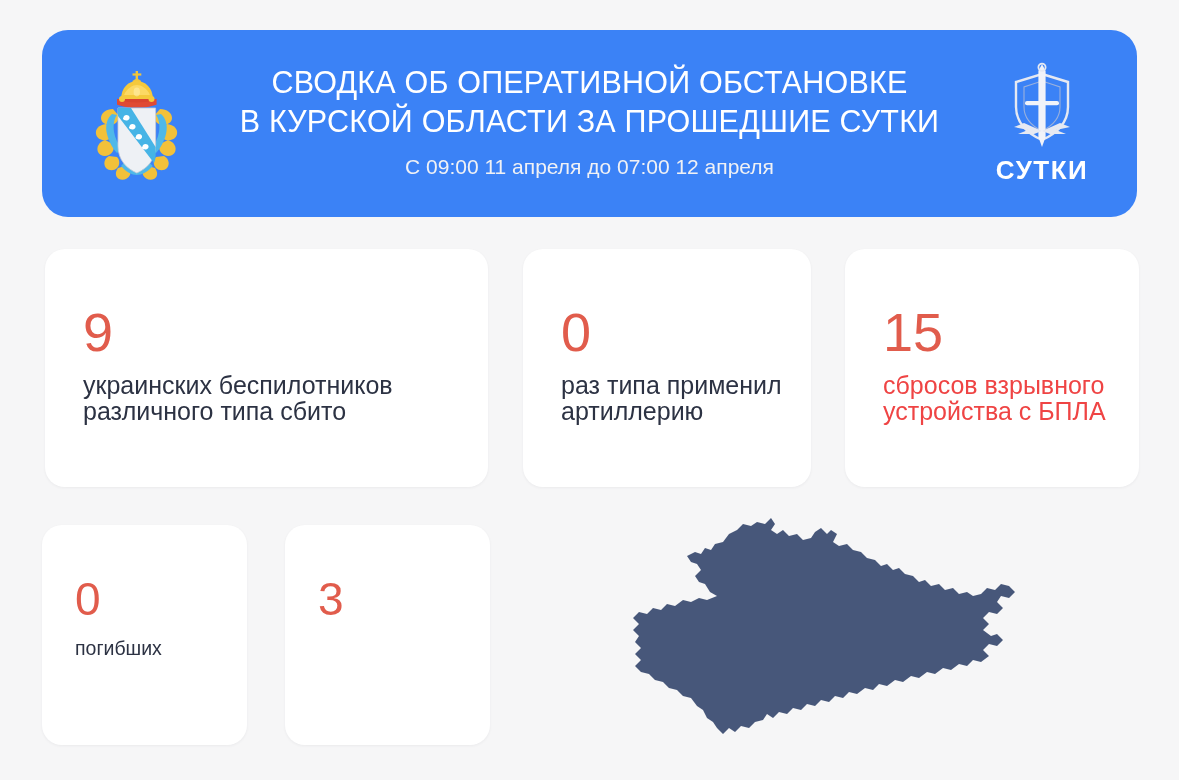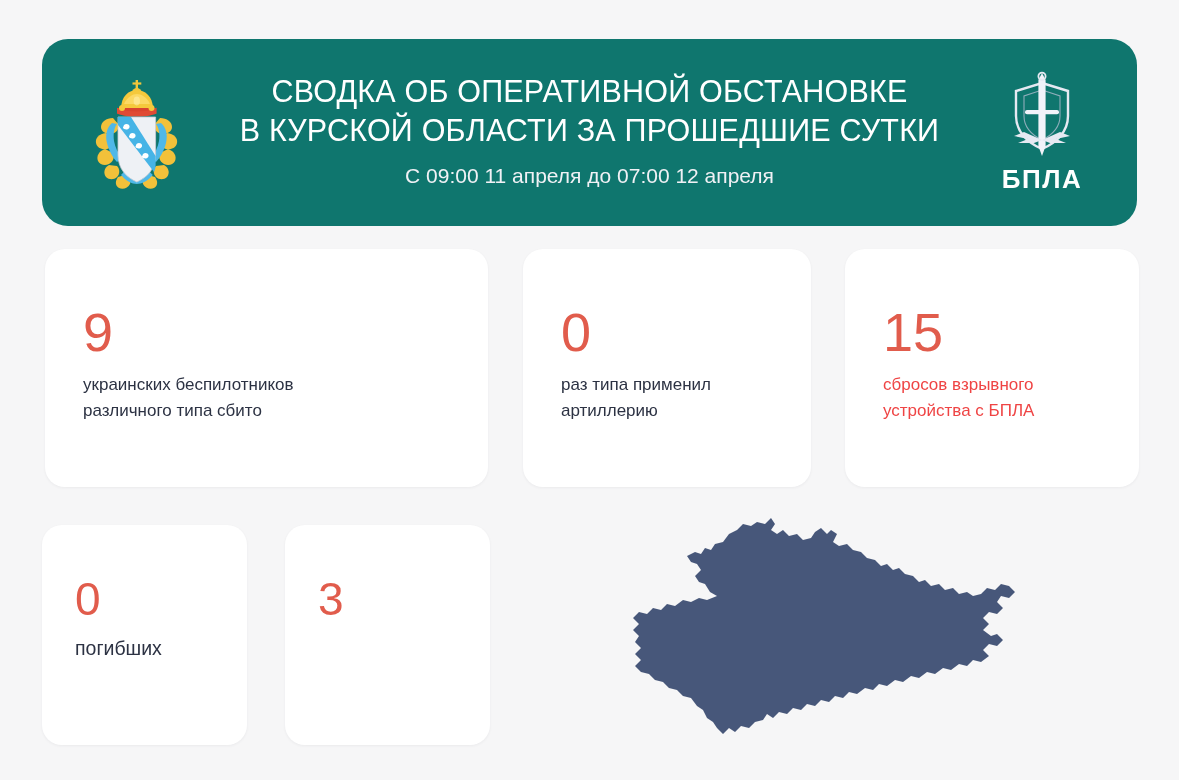--- a/index.html
+++ b/index.html
@@ -86,21 +86,21 @@
     right: 18px;
   }
   .card-value {
     color: #e15c4c;
     font-size: 54px;
     line-height: 56px;
     font-weight: 400;
   }
   .card-label {
     color: #2c3243;
-    font-size: 17px;
+    font-size: 25px;
     line-height: 26px;
     margin-top: 12px;
     white-space: pre-line;
   }
 
   
   #card-drones   { left: 45px;  top: 249px; width: 443px; height: 238px; }
   #card-artillery{ left: 523px; top: 249px; width: 288px; height: 238px; }
   #card-drops    { left: 845px; top: 249px; width: 294px; height: 238px; }
 
@@ -121,21 +121,21 @@
     left: 625px;
     top: 512px;
     width: 410px;
     height: 240px;
   }
   .map-wrap svg { display: block; width: 100%; height: 100%; }
 </style>
 </head>
 <body style="background: rgb(246, 246, 247);">
 
-<div class="header" style="background: #0f766e; margin-top: 9px;">
+<div class="header" style="background: #3b82f6;">
 
   <div class="header-emblem">
     <svg width="92" height="112" viewBox="0 0 92 112">
 
       <g>
         <rect x="44.6" y="3" width="2.4" height="9" fill="#f2c63a"></rect>
         <rect x="41.5" y="5.4" width="8.8" height="2.2" fill="#f2c63a"></rect>
         <ellipse cx="45.8" cy="15" rx="4.6" ry="4" fill="#f2c63a"></ellipse>
         <path d="M30 32 C30 19 38 13 45.8 13 C53.6 13 62 19 62 32 Z" fill="#f5c93c"></path>
         <path d="M33 27 C36 20 42 17 45.8 17 C50 17 56 20 59 27 Z" fill="#ffe27a" opacity="0.65"></path>
@@ -195,21 +195,21 @@
 
       <path d="M36 3 L39.6 10 L39.6 76 L36 86 L32.4 76 L32.4 10 Z" fill="#f1f3f9"></path>
 
       <rect x="19" y="40" width="34" height="4.2" rx="2" fill="#f1f3f9"></rect>
 
       <circle cx="36" cy="6.2" r="3.6" fill="none" stroke="#e6e9f2" stroke-width="1.8"></circle>
 
       <path d="M36 70 L18 62 L8 66 L22 69 L12 73 L28 73 Z" fill="#e6e9f2"></path>
       <path d="M36 70 L54 62 L64 66 L50 69 L60 73 L44 73 Z" fill="#e6e9f2"></path>
     </svg>
-    <div class="logo-text">БПЛА</div>
+    <div class="logo-text">СУТКИ</div>
   </div>
 </div>
 
 <div class="card" id="card-drones">
   <div class="card-inner">
     <div class="card-value" style="color: rgb(225, 92, 76);">9</div>
     <div class="card-label" style="color: rgb(44, 50, 67);">украинских беспилотников
 различного типа сбито</div>
   </div>
 </div>

